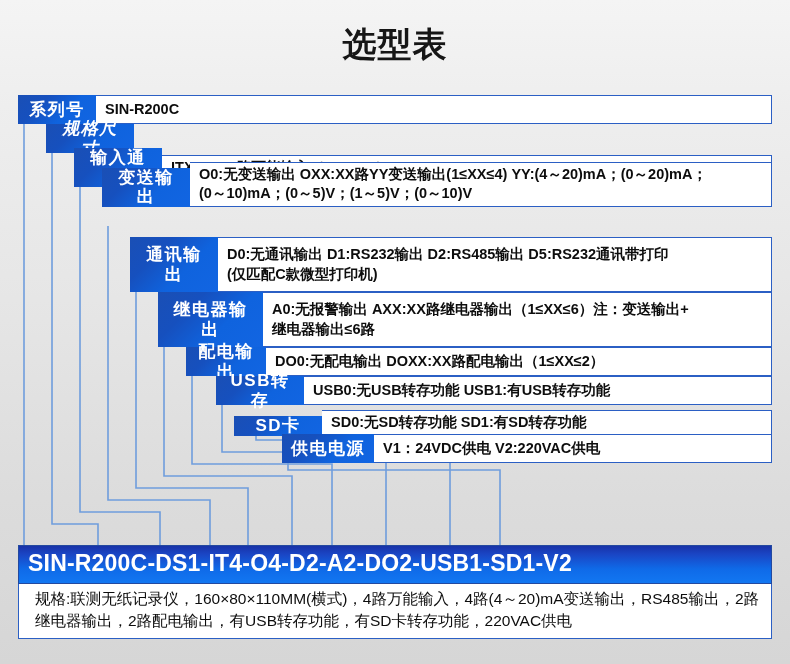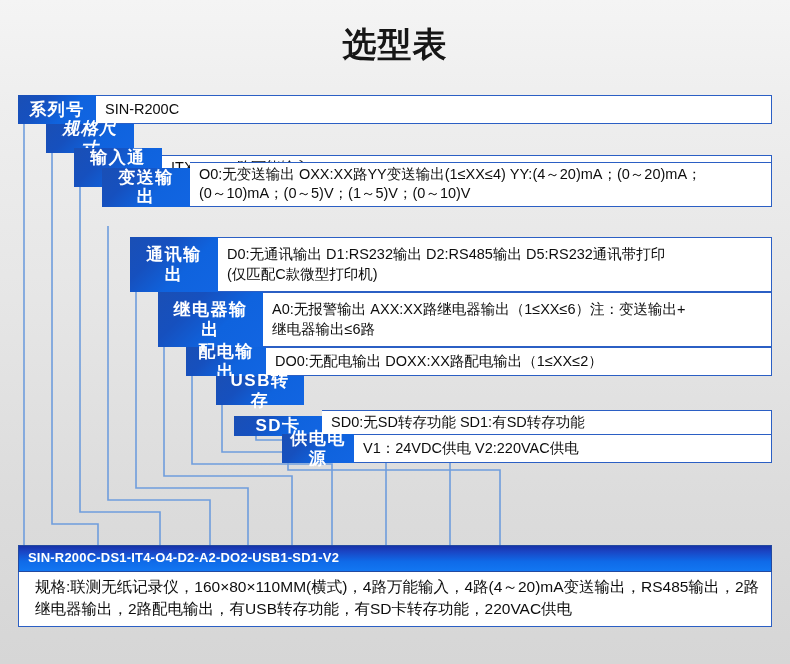--- a/index.html
+++ b/index.html
@@ -66,20 +66,21 @@
     border-left: none;
     display: flex;
     align-items: center;
     padding: 2px 8px 2px 9px;
     font-size: 14.5px;
     color: #0d0d0d;
     line-height: 1.35;
     z-index: 3;
     position: relative;
     white-space: pre-line;
+    font-weight: bold;
   }
 
   
   #connectors {
     position: absolute;
     left: 0; top: 0;
     width: 790px; height: 664px;
     pointer-events: none;
     z-index: 1;
   }
@@ -89,21 +90,21 @@
     position: absolute;
     left: 18px;
     top: 545px;
     width: 754px;
     z-index: 5;
   }
 
   #model-code-bar {
     background: linear-gradient(180deg, #1832a8 0%, #1a45c4 22%, #0f6ae8 62%, #1277f2 100%);
     color: #ffffff;
-    font-size: 13px;
+    font-size: 23px;
     font-weight: bold;
     letter-spacing: 0.2px;
     padding: 4px 0 5px 9px;
     border: 1px solid #23499f;
     line-height: 1.2;
   }
 
   #model-desc {
     background: #ffffff;
     border: 1px solid #2b5fc4;
@@ -178,29 +179,30 @@
 继电器输出≤6路</div>
   </div>
 
   <div class="spec-row" style="left:186px; top:347px; height:29px;">
     <div class="row-label" style="width:80px;">配电输出</div>
     <div class="row-value">DO0:无配电输出 DOXX:XX路配电输出（1≤XX≤2）</div>
   </div>
 
   <div class="spec-row" style="left:216px; top:376px; height:29px;">
     <div class="row-label" style="width:88px;">USB转存</div>
+    <div class="row-value">USB0:无USB转存功能 USB1:有USB转存功能</div>
   </div>
 
   <div class="spec-row" style="left:234px; top:405px; height:31px;align-items:flex-end;">
     <div class="row-label" style="width:88px;">SD卡</div>
     <div class="row-value">SD0:无SD转存功能 SD1:有SD转存功能</div>
   </div>
 
   <div class="spec-row" style="left:282px; top:434px; height:29px;">
-    <div class="row-label" style="width:72px;">供电电源</div>
+    <div class="row-label" style="width:92px;">供电电源</div>
     <div class="row-value">V1：24VDC供电 V2:220VAC供电</div>
   </div>
 
 </div>
 
 <div id="summary-block">
   <div id="model-code-bar">SIN-R200C-DS1-IT4-O4-D2-A2-DO2-USB1-SD1-V2</div>
   <div id="model-desc">规格:联测无纸记录仪，160×80×110MM(横式)，4路万能输入，4路(4～20)mA变送输出，RS485输出，2路继电器输出，2路配电输出，有USB转存功能，有SD卡转存功能，220VAC供电</div>
 </div>
 

